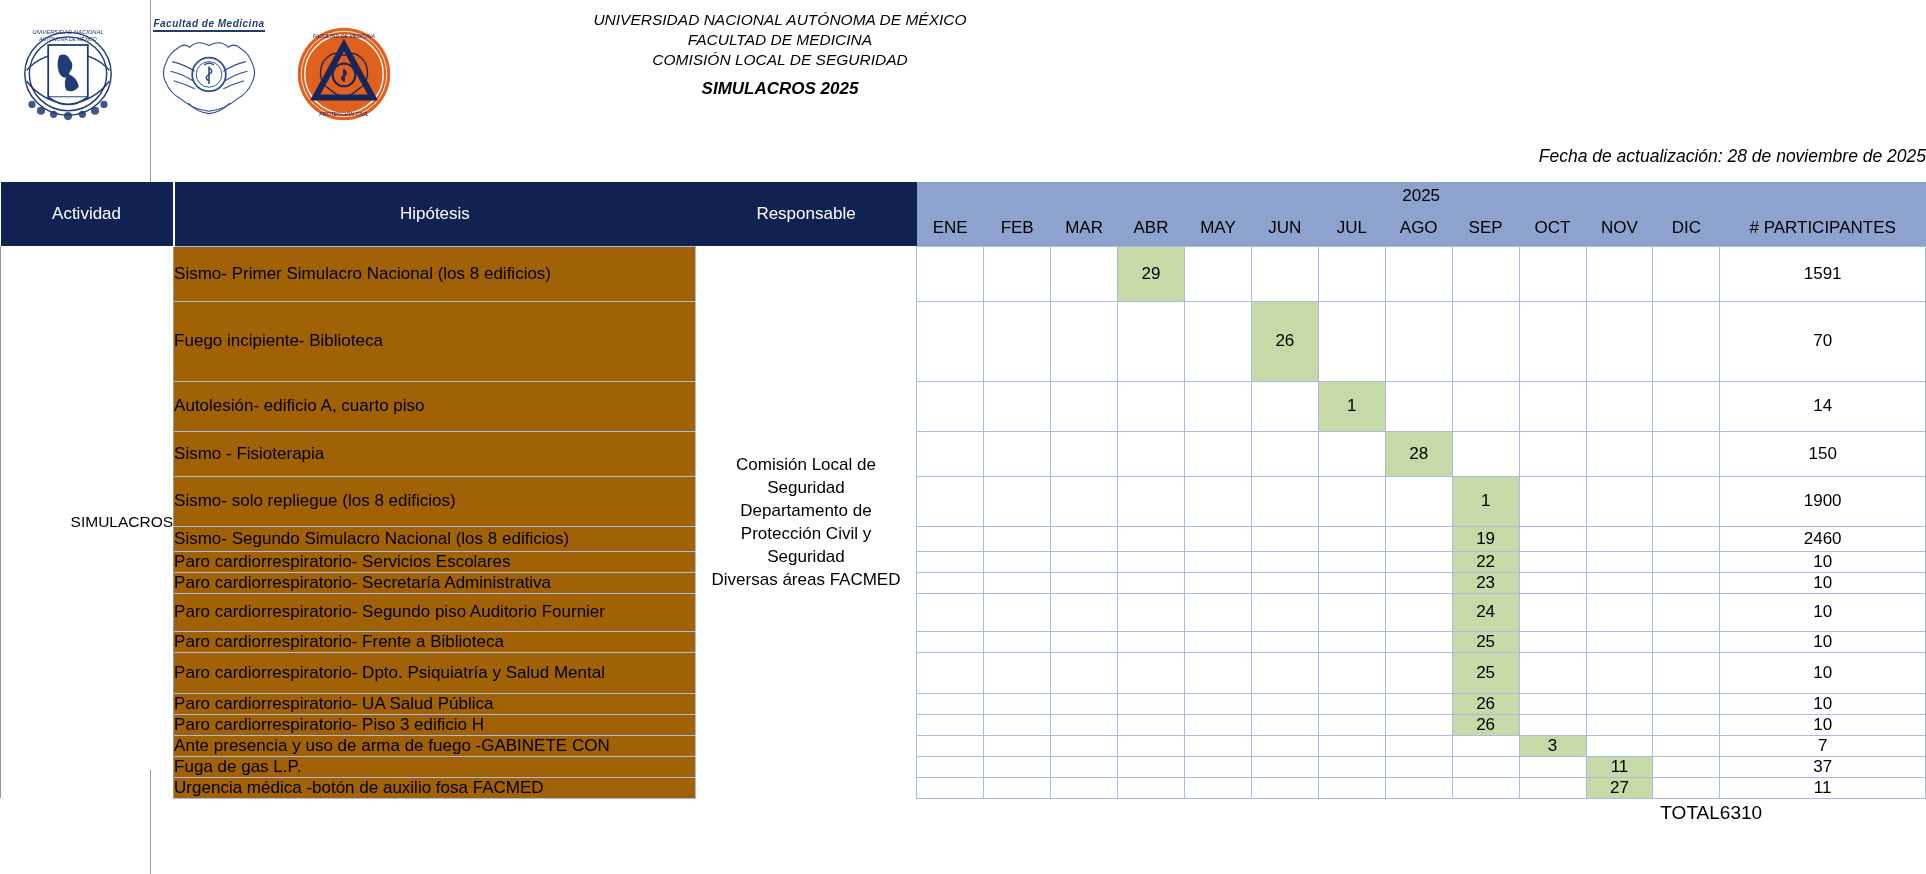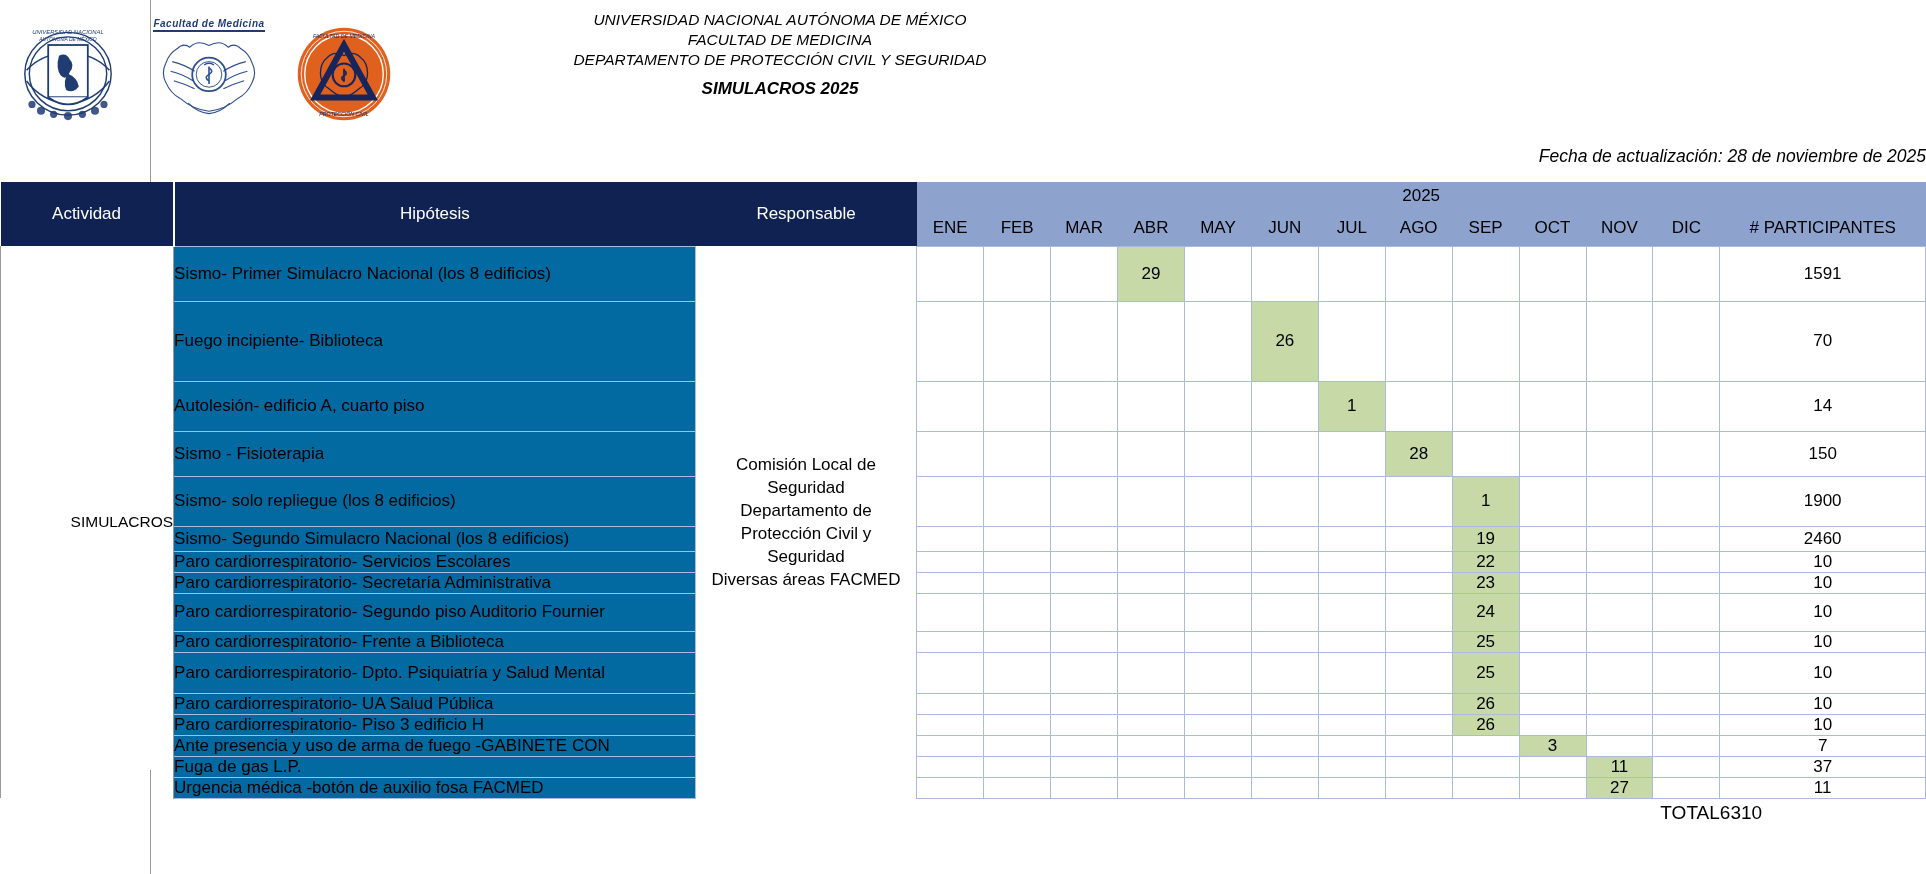--- a/index.html
+++ b/index.html
@@ -137,21 +137,21 @@
     background: #ffffff;
     border-left: 1px solid #9a9a9a;
     border-right: 1px solid #9a9a9a;
   }
   .cell-hip {
     border: 1px solid #A9BCE0;
     border-left: 1px solid #9a9a9a;
     font-size: 17px;
     padding-left: 6px;
     text-align: left;
-    background: #0369a1;
+    background: #a16207;
   }
   .cell-resp {
     text-align: center;
     font-size: 17px;
     line-height: 23px;
     background: #ffffff;
     border: none;
   }
   .cell-m {
     border: 1px solid #A9BCE0;
@@ -263,21 +263,21 @@
       <text x="55" y="103" font-size="6" fill="#16255C" text-anchor="middle" font-family="'Liberation Sans',sans-serif">PROTECCIÓN CIVIL</text>
     </svg>
 
   </div>
 
   <div class="vline"></div>
 
   <div class="head-text">
     <div>UNIVERSIDAD NACIONAL AUTÓNOMA DE MÉXICO</div>
     <div>FACULTAD DE MEDICINA</div>
-    <div>DEPARTAMENTO DE PROTECCIÓN CIVIL Y SEGURIDAD</div>
+    <div>COMISIÓN LOCAL DE SEGURIDAD</div>
     <div class="doc-title">SIMULACROS 2025</div>
   </div>
 
   <div class="fecha">Fecha de actualización: 28 de noviembre de 2025</div>
 </div>
 
 <table class="sim">
   <colgroup>
     <col style="width:150px">
     <col style="width:452px">

